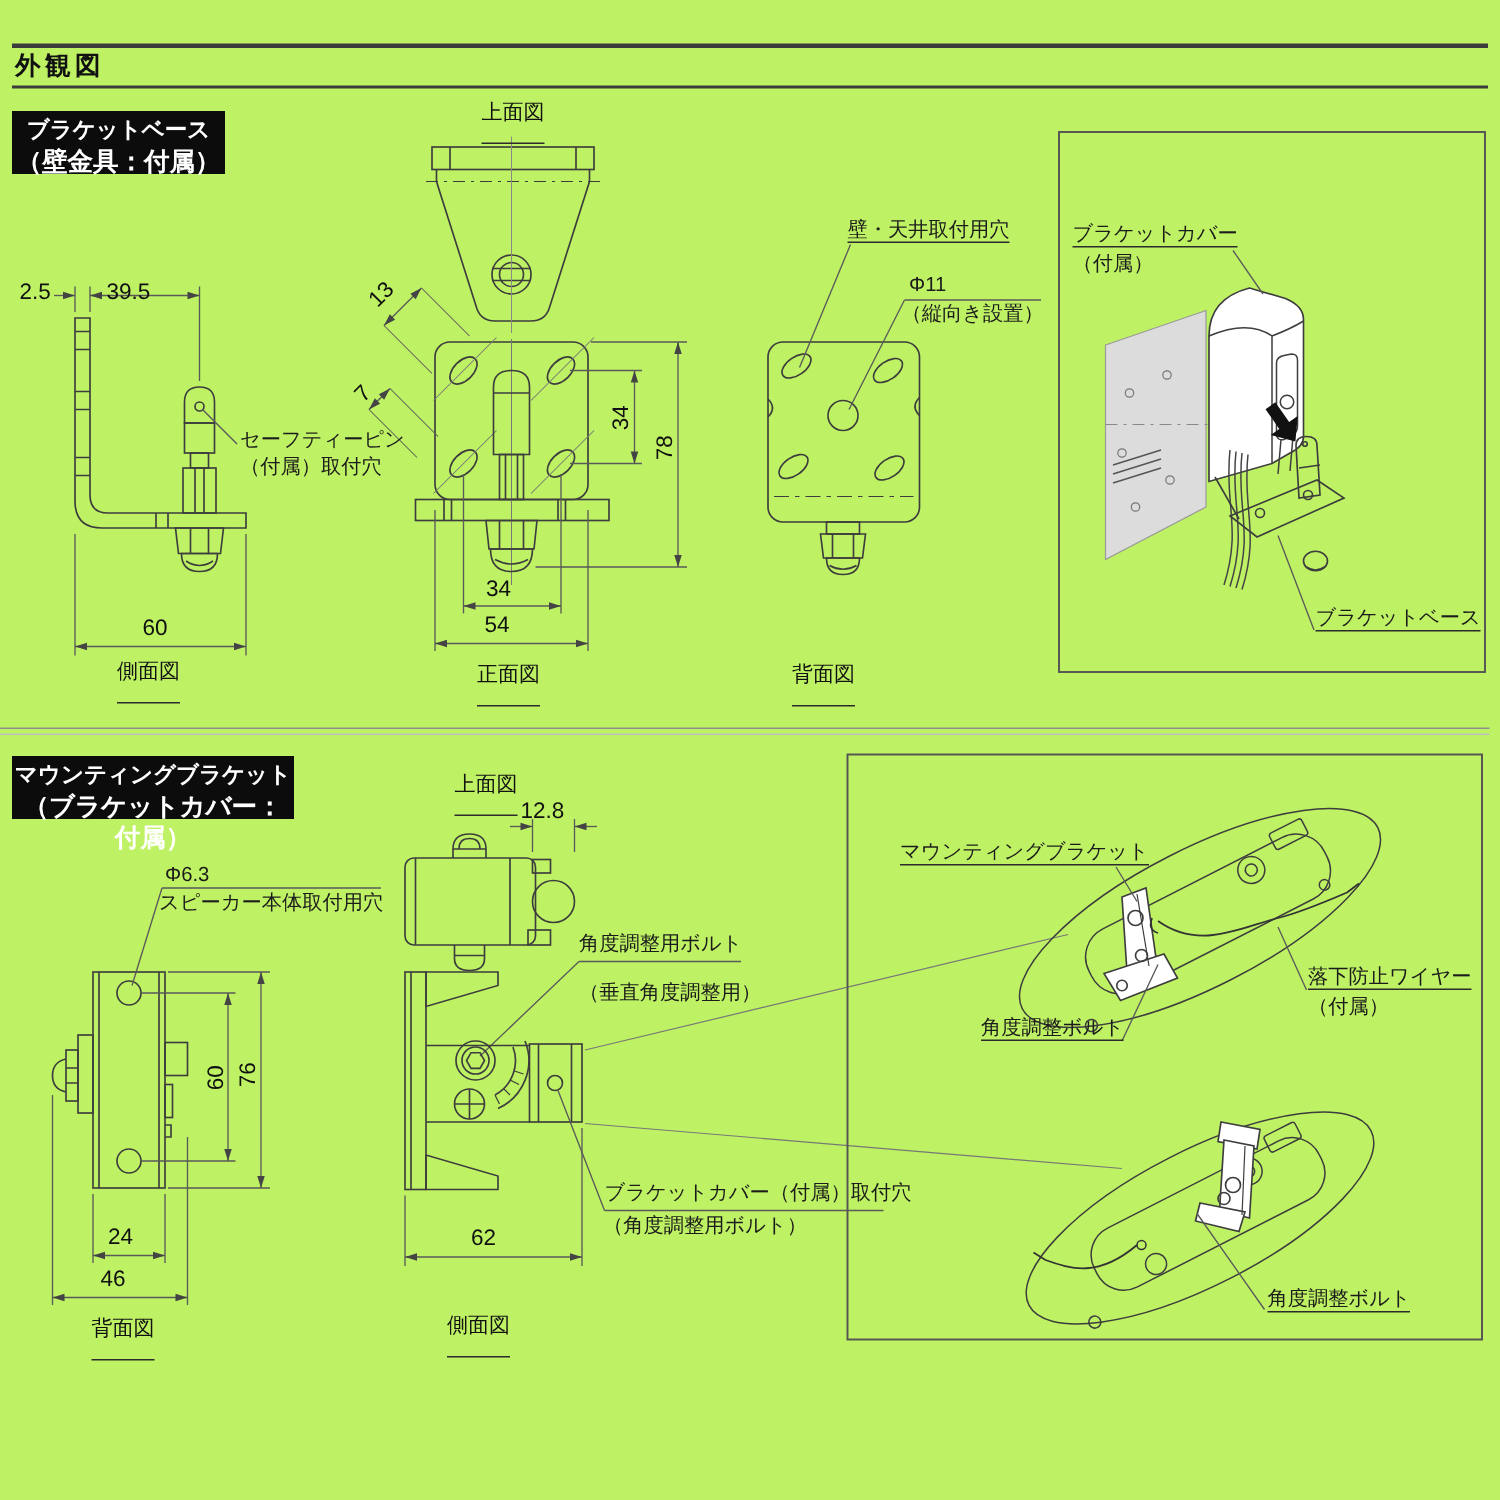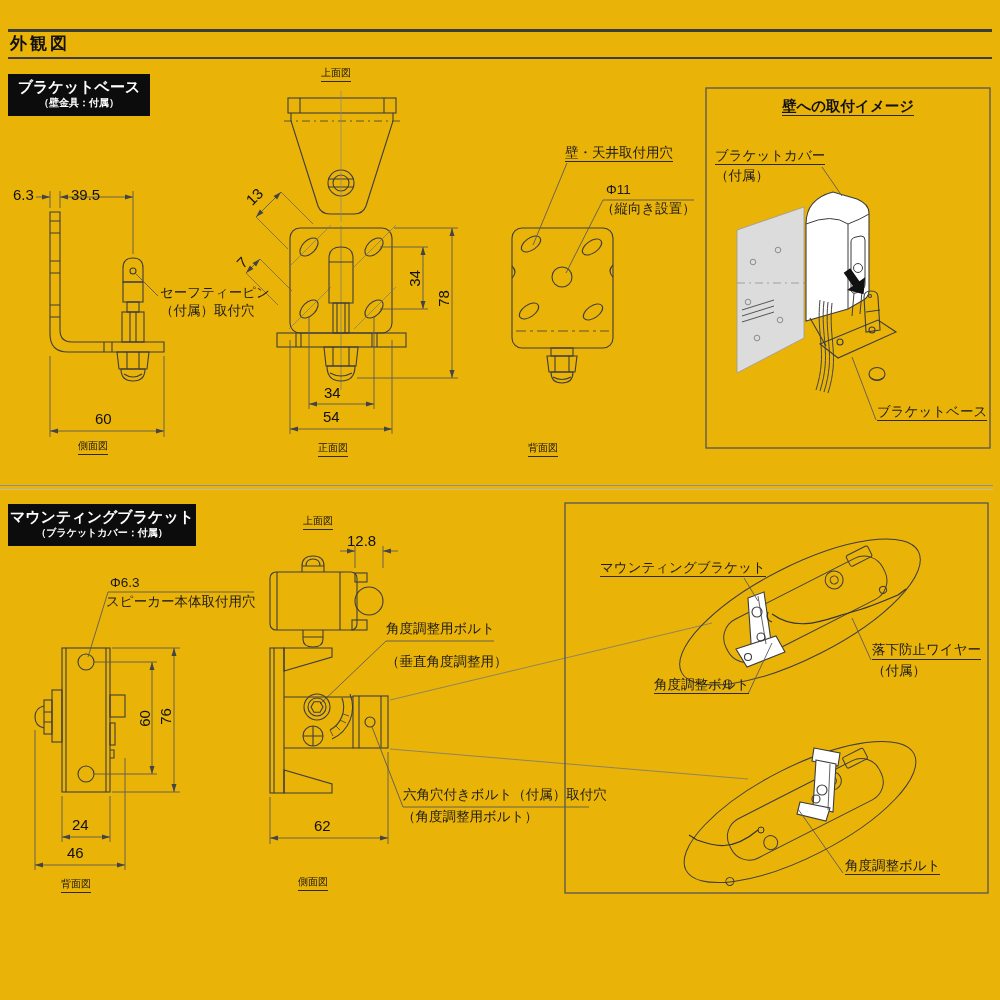--- a/index.html
+++ b/index.html
@@ -1,29 +1,29 @@
 <!DOCTYPE html>
 <html><head>
 <meta charset="utf-8">
 <style>
   html,body{margin:0;padding:0;background:#fff;}
-  #canvas{position:relative;width:1000px;height:1000px;background:#eab308;overflow:hidden;
+  #canvas{position:relative;width:1000px;height:1000px;background:#bef264;overflow:hidden;
           font-family:"Liberation Sans",sans-serif;}
   svg{position:absolute;left:0;top:0;}
   .lbl{position:absolute;font-size:13.5px;color:#1b1b1b;white-space:nowrap;line-height:1.25;}
   .dim{position:absolute;font-size:15px;font-weight:500;color:#101010;white-space:nowrap;}
   .rot90{transform:rotate(-90deg);transform-origin:center center;}
   .rot45{transform:rotate(-45deg);transform-origin:center center;}
   .u{border-bottom:1.4px solid #2b2b2b;padding-bottom:1px;}
-  .vlabel{position:absolute;font-size:10px;font-weight:500;color:#111;white-space:nowrap;
-          border-bottom:1.4px solid #2b2b2b;padding-bottom:1px;}
+  .vlabel{position:absolute;font-size:14px;font-weight:500;color:#111;white-space:nowrap;
+          border-bottom:1.4px solid #2b2b2b;padding-bottom:11px;}
   .badge{position:absolute;background:#0c0c0c;color:#ffffff;text-align:center;
          font-weight:bold;padding-top:4px;box-sizing:border-box;}
   .badge .l1{font-size:15px;line-height:1.25;}
-  .badge .l2{font-size:10px;line-height:1.25;}
+  .badge .l2{font-size:17px;line-height:1.25;}
   .boxtitle{position:absolute;text-align:center;font-size:14.5px;font-weight:bold;color:#111;}
   .hdr{position:absolute;left:10px;top:32px;font-size:17px;font-weight:600;
        letter-spacing:3px;color:#111;}
   .hline{position:absolute;left:8px;width:984px;background:#3c3c3c;}
   .note{position:absolute;left:240px;top:456px;width:752px;text-align:right;
         font-size:14px;font-weight:600;color:#111;white-space:nowrap;}
   .divider{position:absolute;left:0;top:485px;width:993px;height:3px;
            border-top:1.8px solid #8f8f8f;border-bottom:1.2px solid #bdbdbd;}
 </style>
 </head>
@@ -289,63 +289,62 @@
   <div class="badge" style="left:8px;top:74px;width:142px;height:42px;">
     <div class="l1">ブラケットベース</div>
     <div class="l2">（壁金具：付属）</div>
   </div>
 
   <div class="vlabel" style="left:321px;top:66px;">上面図</div>
   <div class="vlabel" style="left:78px;top:439px;">側面図</div>
   <div class="vlabel" style="left:318px;top:441px;">正面図</div>
   <div class="vlabel" style="left:528px;top:441px;">背面図</div>
 
-  <div class="dim" style="left:13px;top:186px;">6.3</div>
+  <div class="dim" style="left:13px;top:186px;">2.5</div>
   <div class="dim" style="left:71px;top:186px;">39.5</div>
   <div class="dim" style="left:95px;top:410px;">60</div>
   <div class="dim rot45" style="left:246px;top:188px;">13</div>
   <div class="dim rot45" style="left:238px;top:254px;">7</div>
   <div class="dim rot90" style="left:406px;top:270px;">34</div>
   <div class="dim rot90" style="left:435px;top:290px;">78</div>
   <div class="dim" style="left:324px;top:384px;">34</div>
   <div class="dim" style="left:323px;top:408px;">54</div>
 
   <div class="lbl" style="left:160px;top:285px;">セーフティーピン</div>
   <div class="lbl" style="left:160px;top:303px;">（付属）取付穴</div>
   <div class="lbl" style="left:565px;top:145px;"><span class="u">壁・天井取付用穴</span></div>
   <div class="lbl" style="left:606px;top:182px;">Φ11</div>
   <div class="lbl" style="left:601px;top:201px;">（縦向き設置）</div>
 
-  <div class="boxtitle" style="left:706px;top:97px;width:284px;"><span class="u">壁への取付イメージ</span></div>
   <div class="lbl" style="left:715px;top:148px;"><span class="u">ブラケットカバー</span></div>
   <div class="lbl" style="left:715px;top:168px;">（付属）</div>
   <div class="lbl" style="left:877px;top:404px;"><span class="u">ブラケットベース</span></div>
 
   <div class="divider"></div>
 
   <div class="badge" style="left:8px;top:504px;width:188px;height:42px;">
     <div class="l1">マウンティングブラケット</div>
     <div class="l2">（ブラケットカバー：付属）</div>
   </div>
 
   <div class="lbl" style="left:110px;top:575px;">Φ6.3</div>
   <div class="lbl" style="left:106px;top:594px;">スピーカー本体取付用穴</div>
   <div class="vlabel" style="left:303px;top:514px;">上面図</div>
   <div class="dim" style="left:347px;top:532px;">12.8</div>
   <div class="lbl" style="left:386px;top:621px;">角度調整用ボルト</div>
   <div class="lbl" style="left:386px;top:642px;margin-top:12px;">（垂直角度調整用）</div>
-  <div class="lbl" style="left:403px;top:787px;">六角穴付きボルト（付属）取付穴</div>
+  <div class="lbl" style="left:403px;top:787px;">ブラケットカバー（付属）取付穴</div>
   <div class="lbl" style="left:402px;top:809px;">（角度調整用ボルト）</div>
   <div class="dim" style="left:314px;top:817px;">62</div>
   <div class="vlabel" style="left:298px;top:875px;">側面図</div>
   <div class="dim rot90" style="left:136px;top:710px;">60</div>
   <div class="dim rot90" style="left:157px;top:708px;">76</div>
   <div class="dim" style="left:72px;top:816px;">24</div>
   <div class="dim" style="left:67px;top:844px;">46</div>
   <div class="vlabel" style="left:61px;top:877px;">背面図</div>
 
   <div class="lbl" style="left:600px;top:560px;"><span class="u">マウンティングブラケット</span></div>
-  <div class="lbl" style="left:872px;top:643px;font-family:Liberation Mono, monospace;"><span class="u">落下防止ワイヤー</span></div>
+  <div class="lbl" style="left:872px;top:643px;"><span class="u">落下防止ワイヤー</span></div>
   <div class="lbl" style="left:872px;top:663px;">（付属）</div>
   <div class="lbl" style="left:654px;top:677px;"><span class="u">角度調整ボルト</span></div>
   <div class="lbl" style="left:845px;top:858px;"><span class="u">角度調整ボルト</span></div>
 
 </div>
 
 </body></html>

